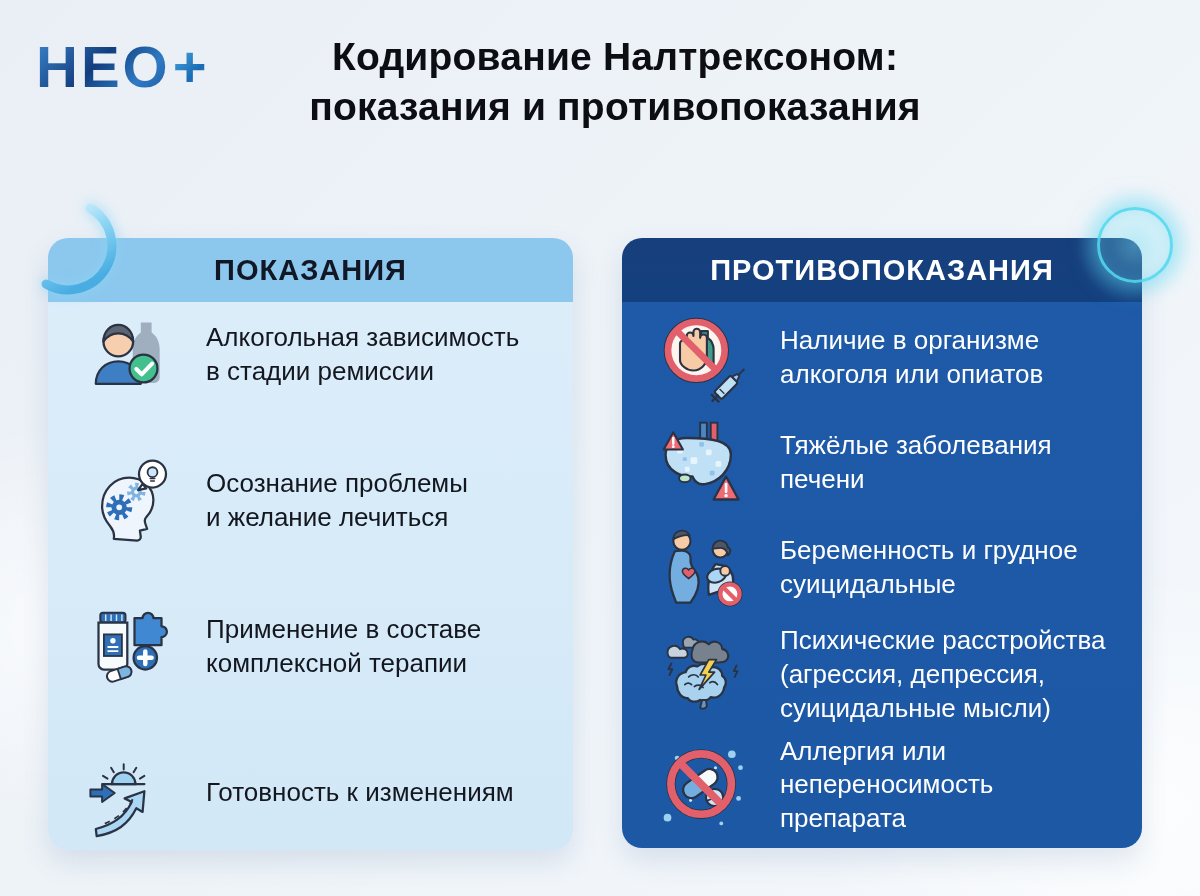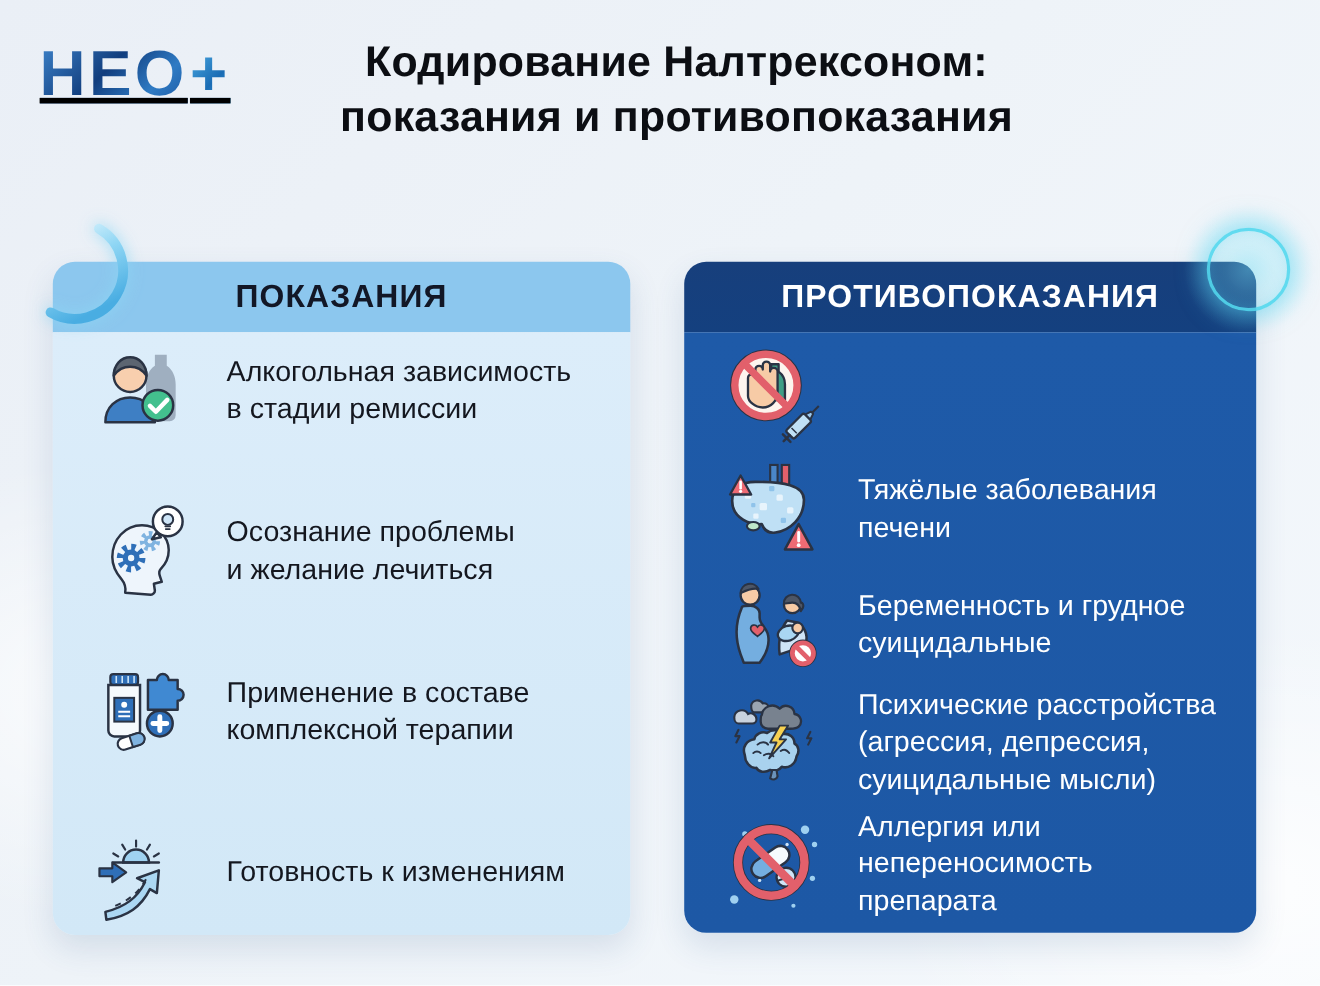--- a/index.html
+++ b/index.html
@@ -10,21 +10,21 @@
     font-family:"Liberation Sans","DejaVu Sans",sans-serif;
     background:
       radial-gradient(420px 300px at 8% 70%, rgba(255,255,255,.75), rgba(255,255,255,0) 70%),
       radial-gradient(500px 340px at 96% 90%, rgba(255,255,255,.8), rgba(255,255,255,0) 70%),
       linear-gradient(135deg,#eaeff6 0%,#eef3f8 45%,#f4f8fc 100%);
   }
   
   .logo{
     position:absolute;left:36px;top:38px;
     font-size:58px;font-weight:800;letter-spacing:3px;
-    display:flex;line-height:1;text-decoration:underline;
+    display:flex;line-height:1;
   }
   .logo .word{
     background:linear-gradient(135deg,#3e85cc 0%,#123e7e 45%,#2f7bc4 75%,#1a56a0 100%);
     -webkit-background-clip:text;background-clip:text;color:transparent;
     font-style:normal;
   }
   .logo .plus{
     margin-left:2px;
     background:linear-gradient(135deg,#55b6ec 0%,#1a6cb4 60%,#3fa3e4 100%);
     -webkit-background-clip:text;background-clip:text;color:transparent;
@@ -208,20 +208,22 @@
             <path d="M21.5 21.5L62.5 62.5" stroke="#e2606b" stroke-width="7" stroke-linecap="round"></path>
             <g transform="rotate(-45 74 76)">
               <path d="M88 78.5h9" stroke="#2a3344" stroke-width="2"></path>
               <path d="M82 75v7l6-2v-3z" fill="#9cc9ee" stroke="#2a3344" stroke-width="1.8" stroke-linejoin="round"></path>
               <rect x="58" y="73" width="24" height="11" rx="2" fill="#bfe0f5" stroke="#2a3344" stroke-width="2.2"></rect>
               <path d="M54 73.5v10M58 78.5h-8" stroke="#2a3344" stroke-width="2.4" stroke-linecap="round"></path>
               <path d="M64 75v7" stroke="#2a3344" stroke-width="1.4"></path>
             </g>
           </svg>
         </div>
+        <div class="item-text">Наличие в организме
+алкоголя или опиатов</div>
       </div>
 
       <div class="row">
         <div class="icon-box">
           <svg width="96" height="96" viewBox="0 0 100 100">
             <rect x="46" y="8" width="7" height="30" fill="#4a86c8" stroke="#2a3344" stroke-width="2"></rect>
             <rect x="57" y="8" width="7" height="24" fill="#e2606b" stroke="#2a3344" stroke-width="2"></rect>
             <path d="M10 42c0-12 9-18 22-18 26 0 46 3 46 17 0 17-13 29-27 31-7 1-11-3-13-8-10 1-28-5-28-22z" fill="#bfe0f5" stroke="#2a3344" stroke-width="2.5" stroke-linejoin="round"></path>
             <g fill="#e8f4fc">
               <rect x="22" y="34" width="6" height="6" rx="1.5"></rect>

